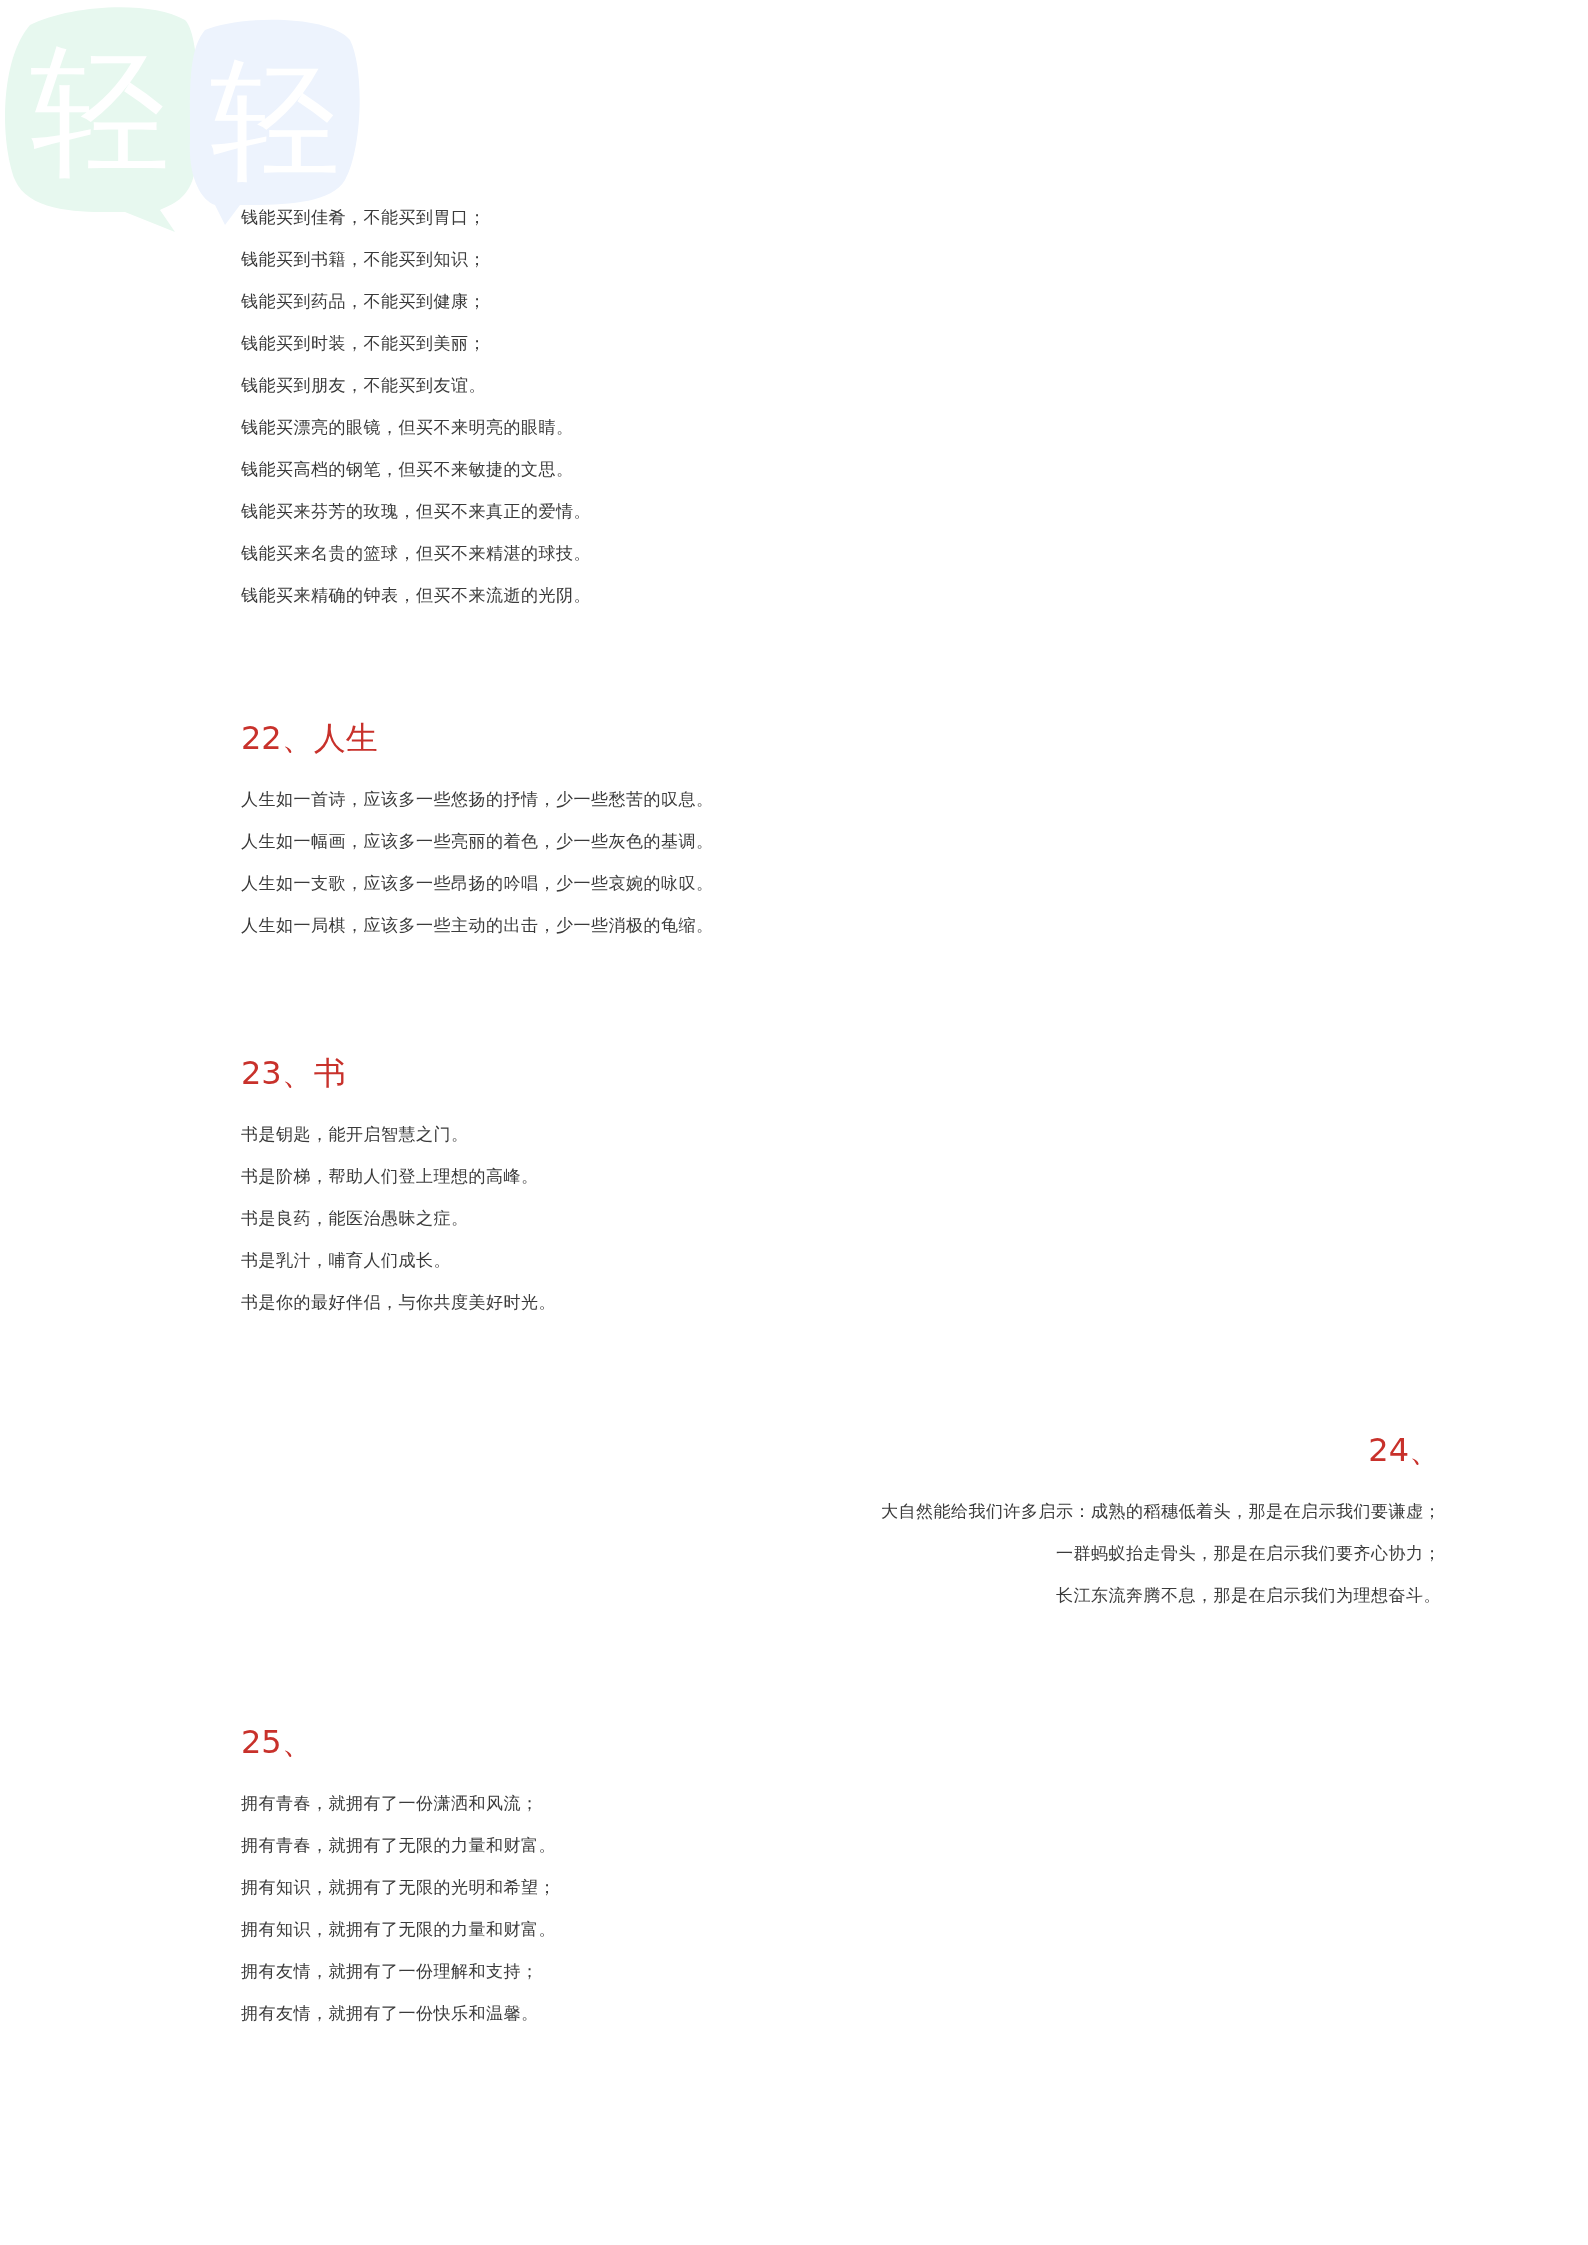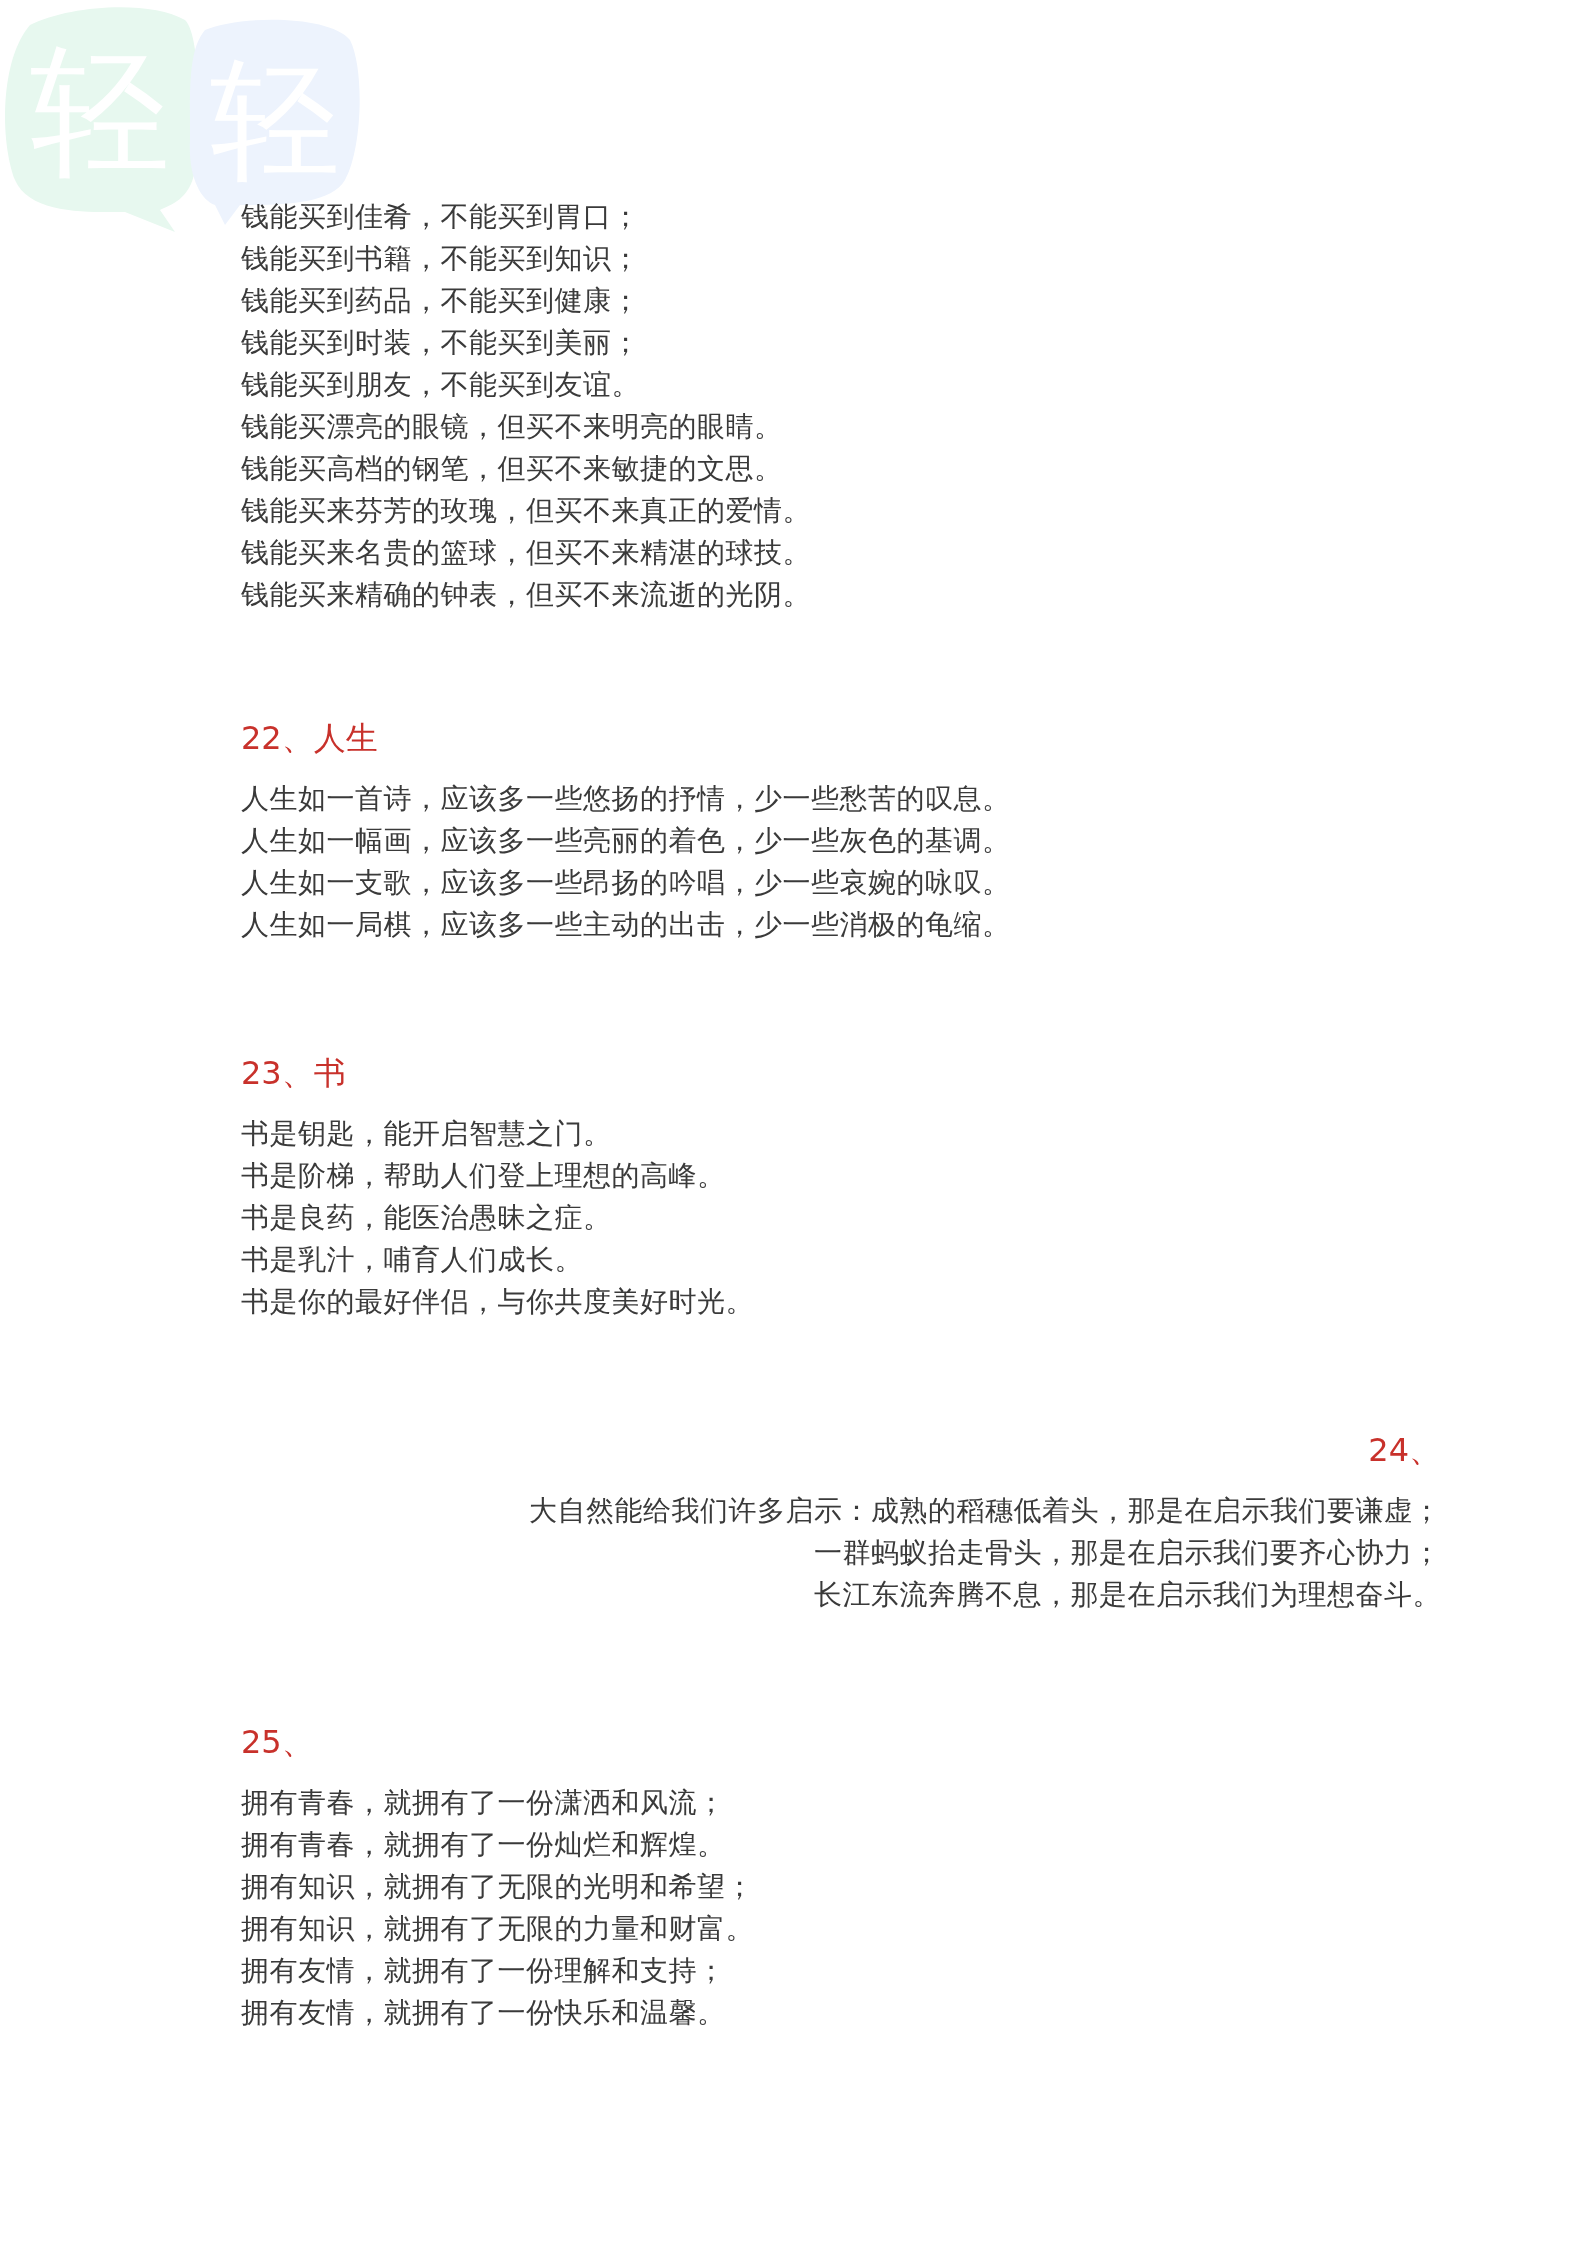--- a/index.html
+++ b/index.html
@@ -23,21 +23,21 @@
       height: 240px;
     }
     .logo svg { display: block; }
     .content {
       position: absolute;
       left: 241px;
       top: 196px;
       width: 1200px;
     }
     .line {
-      font-size: 28px;
+      font-size: 17px;
       line-height: 42px;
       height: 42px;
       white-space: nowrap;
       letter-spacing: 0.5px;
     }
     .section {
       position: absolute;
       left: 241px;
       width: 1200px;
     }
@@ -107,19 +107,19 @@
     <div class="line">大自然能给我们许多启示：成熟的稻穗低着头，那是在启示我们要谦虚；</div>
     <div class="line">一群蚂蚁抬走骨头，那是在启示我们要齐心协力；</div>
     <div class="line">长江东流奔腾不息，那是在启示我们为理想奋斗。</div>
   </div>
 </div>
 
 <div class="section" style="top:1722px;">
   <div class="heading">25、</div>
   <div class="lines">
     <div class="line">拥有青春，就拥有了一份潇洒和风流；</div>
-    <div class="line">拥有青春，就拥有了一份灿烂和辉煌。</div>
+    <div class="line">拥有青春，就拥有了无限的力量和财富。</div>
     <div class="line">拥有知识，就拥有了无限的光明和希望；</div>
     <div class="line">拥有知识，就拥有了无限的力量和财富。</div>
     <div class="line">拥有友情，就拥有了一份理解和支持；</div>
     <div class="line">拥有友情，就拥有了一份快乐和温馨。</div>
   </div>
 </div>
 
 </body></html>

